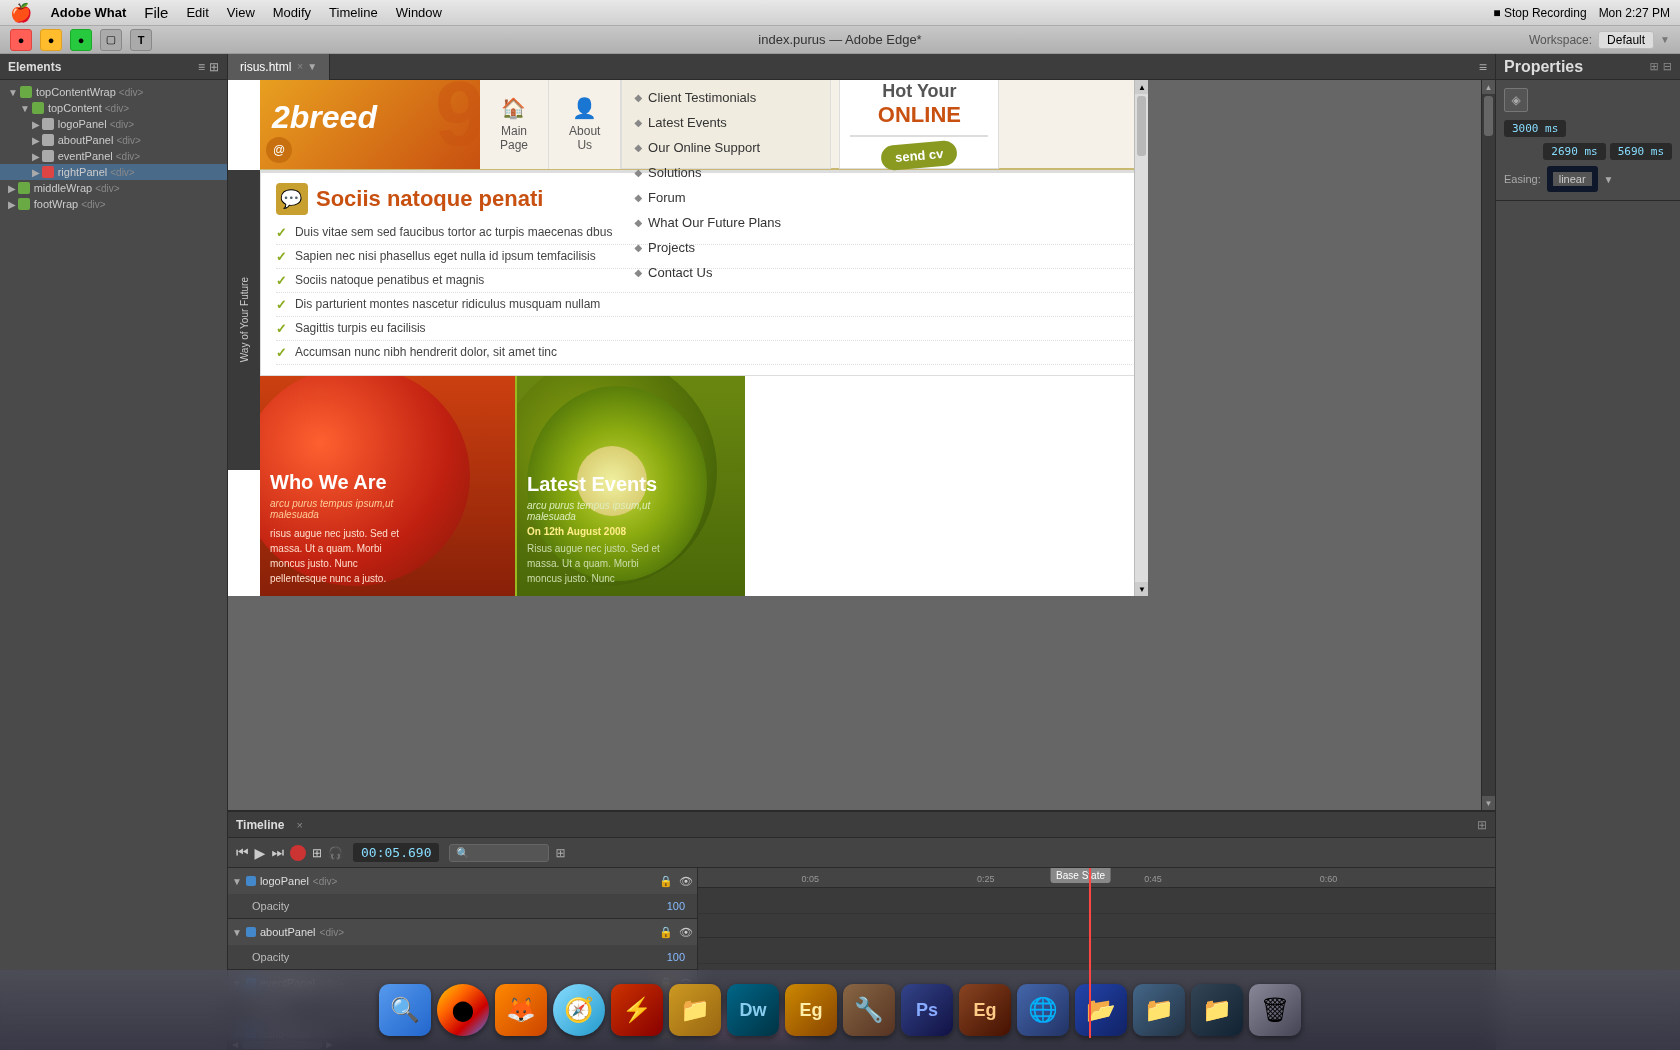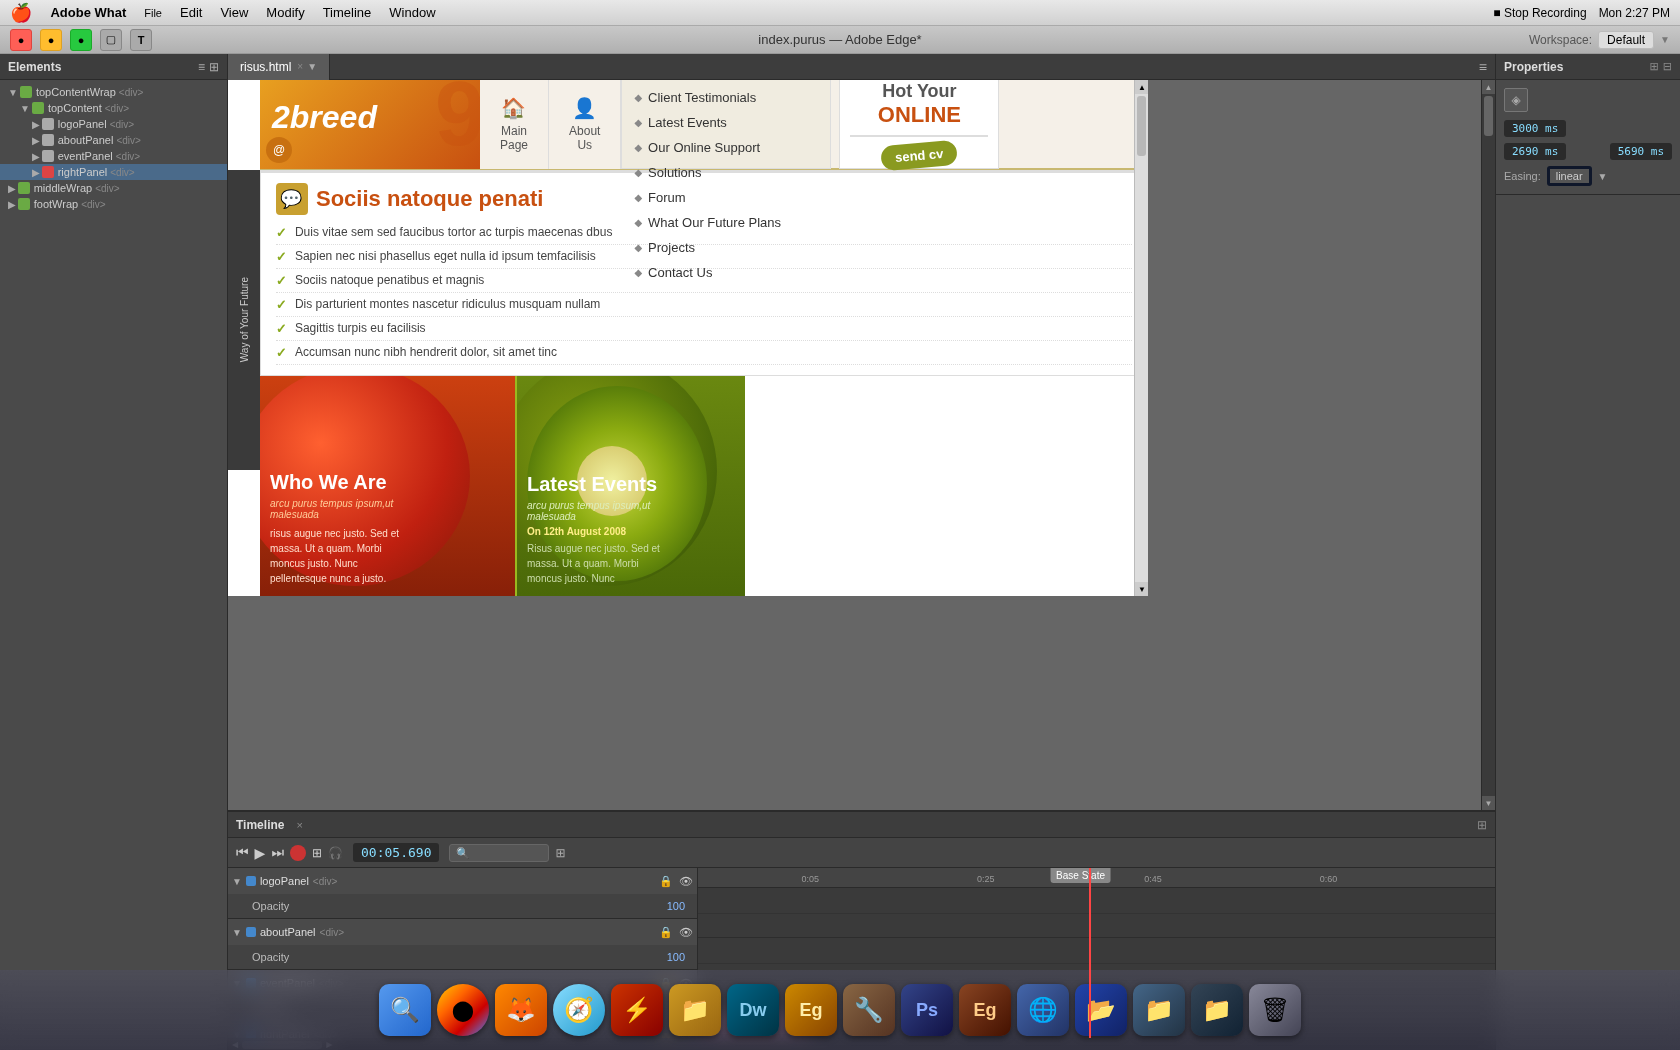--- a/index.html
+++ b/index.html
@@ -245,21 +245,21 @@
 
     
     #right-panel {
       width: 185px; min-width: 185px; background: #4a4a4a; border-left: 1px solid #2a2a2a;
       display: flex; flex-direction: column;
     }
     #properties-header {
       background: #3d3d3d; height: 26px; display: flex; align-items: center;
       padding: 0 8px; border-bottom: 1px solid #2a2a2a; justify-content: space-between;
     }
-    .prop-title { color: #ddd; font-size: 12px; font-weight: bold; }
+    .prop-title { color: #ddd; font-size: 16px; font-weight: bold; }
     .prop-icons { display: flex; gap: 4px; }
     .prop-icon { color: #888; font-size: 11px; cursor: pointer; }
 
     .prop-section { padding: 8px; border-bottom: 1px solid #2a2a2a; }
     .prop-row { display: flex; align-items: center; justify-content: space-between; margin-bottom: 6px; }
     .prop-value {
       background: #2a2a2a; color: #88ddff; font-size: 11px; padding: 2px 6px;
       border-radius: 3px; font-family: monospace; min-width: 60px; text-align: right;
     }
 
@@ -288,21 +288,21 @@
     }
     .scroll-up, .scroll-down { width: 14px; height: 14px; background: #ccc; display: flex; align-items: center; justify-content: center; font-size: 8px; cursor: pointer; }
     .scroll-thumb { flex: 1; background: #b8b8b8; margin: 2px; border-radius: 3px; }
   </style>
 </head>
 <body>
 
 <div id="menubar">
   <span style="font-size:18px;">🍎</span>
   <span style="font-weight:bold;font-size:13px;">Adobe What</span>
-  <span style="font-size:11px;">File</span>
+  <span style="font-size:15px;">File</span>
   <span style="font-size:13px;">Edit</span>
   <span style="font-size:13px;">View</span>
   <span style="font-size:13px;">Modify</span>
   <span style="font-size:13px;">Timeline</span>
   <span style="font-size:13px;">Window</span>
   <div class="right-items">
     <span style="font-size:12px;">■ Stop Recording</span>
     <span style="font-size:12px;">Mon 2:27 PM</span>
   </div>
 </div>
@@ -703,27 +703,27 @@
       </div>
     </div>
 
     <div class="prop-section">
       <div style="display:flex;align-items:center;margin-bottom:8px;">
         <div style="width:24px;height:24px;background:#555;border:1px solid #777;border-radius:2px;display:flex;align-items:center;justify-content:center;color:#aaa;font-size:12px;">◈</div>
       </div>
       <div class="prop-row" style="display:flex;align-items:center;justify-content:space-between;margin-bottom:6px;">
         <div class="prop-value" style="background:#2a2a2a;color:#88ddff;font-size:11px;padding:2px 8px;border-radius:3px;font-family:monospace;">3000 ms</div>
       </div>
-      <div class="prop-row" style="display:flex;align-items:center;justify-content:space-between;margin-bottom:6px;">
+      <div class="prop-row" style="display:flex;align-items:center;justify-content:flex-end;margin-bottom:6px;">
         <div class="prop-value" style="background:#2a2a2a;color:#88ddff;font-size:11px;padding:2px 8px;border-radius:3px;font-family:monospace;">2690 ms</div>
         <div class="prop-value" style="background:#2a2a2a;color:#88ddff;font-size:11px;padding:2px 8px;border-radius:3px;font-family:monospace;margin-left:4px;">5690 ms</div>
       </div>
       <div class="easing-row" style="display:flex;align-items:center;gap:6px;margin-top:6px;">
         <span class="easing-label" style="color:#aaa;font-size:11px;">Easing:</span>
-        <span class="easing-val" style="background:#555;color:#ccc;font-size:11px;padding:1px 6px;border-radius:3px;border:3px solid #0f172a;">linear</span>
+        <span class="easing-val" style="background:#555;color:#ccc;font-size:11px;padding:1px 6px;border-radius:3px;border:6px solid #0f172a;">linear</span>
         <span style="color:#aaa;font-size:10px;cursor:pointer;">▼</span>
       </div>
     </div>
   </div>
 
 </div>
 
 <div id="dock" style="position:fixed;bottom:0;left:0;right:0;height:80px;background:linear-gradient(to bottom,rgba(80,80,100,0.5),rgba(50,50,70,0.7));display:flex;align-items:center;justify-content:center;gap:6px;padding:8px 20px;">
   <div class="dock-item" style="width:52px;height:52px;border-radius:10px;background:linear-gradient(135deg,#5599ee,#2266cc);display:flex;align-items:center;justify-content:center;font-size:24px;box-shadow:0 2px 6px rgba(0,0,0,0.5);cursor:pointer;">🔍</div>
   <div class="dock-item" style="width:52px;height:52px;border-radius:50%;background:linear-gradient(135deg,#ffcc00,#ff6600,#cc0000,#4488ff);display:flex;align-items:center;justify-content:center;font-size:20px;box-shadow:0 2px 6px rgba(0,0,0,0.5);cursor:pointer;">⬤</div>

